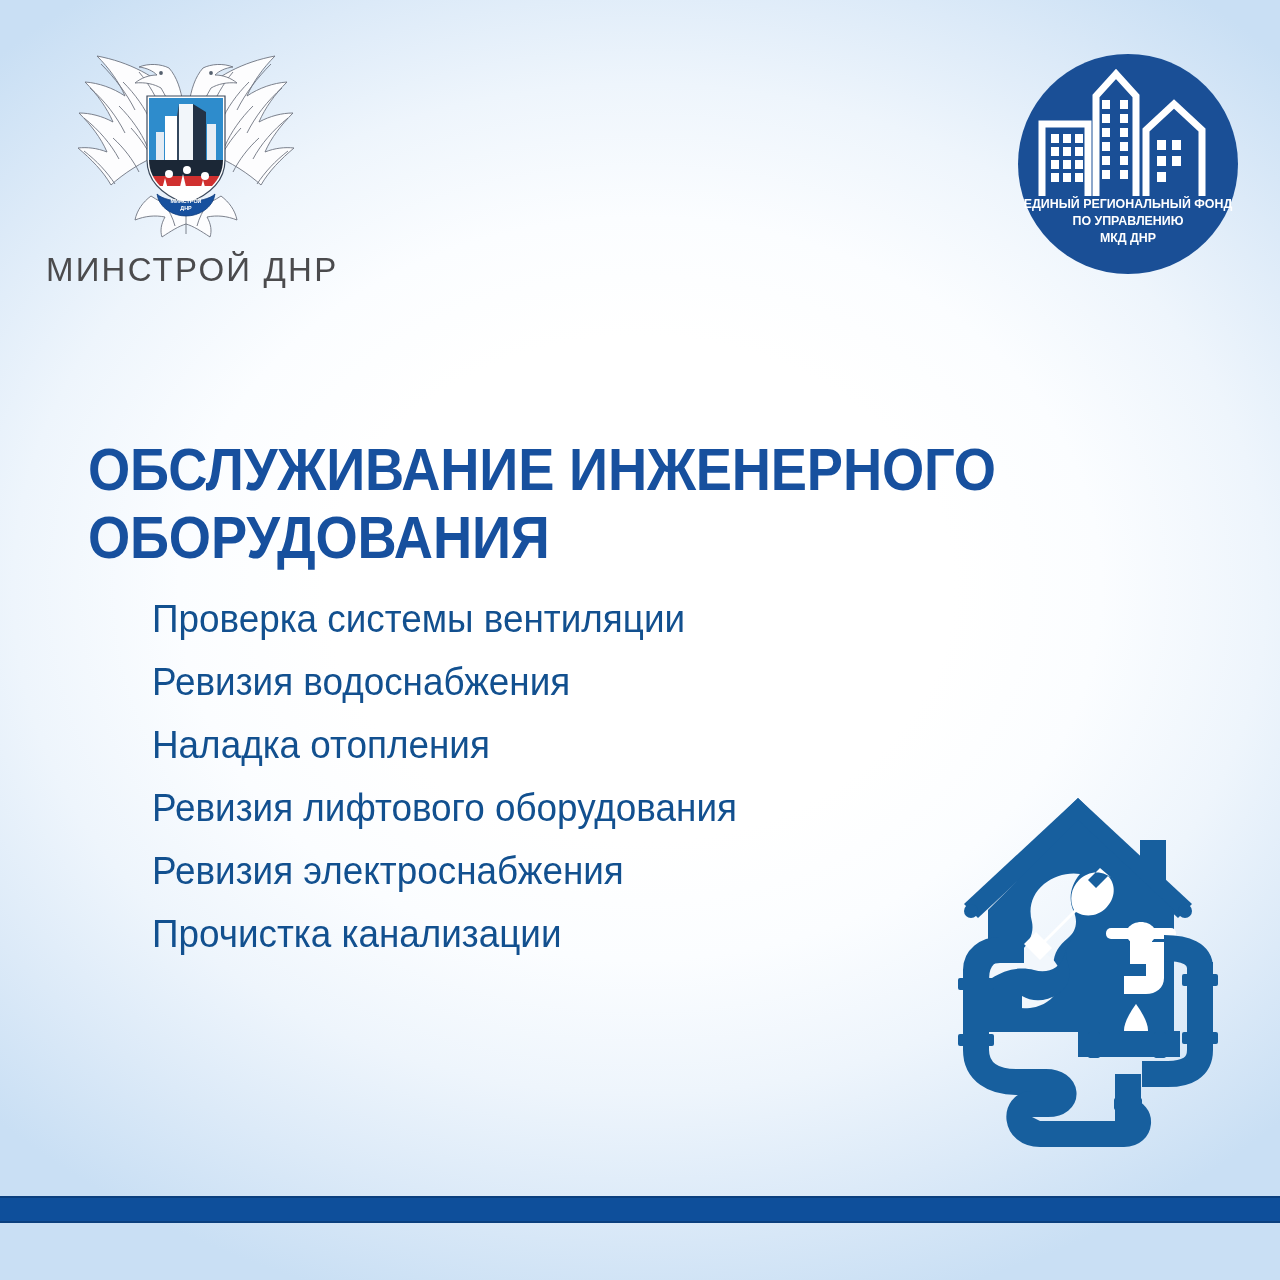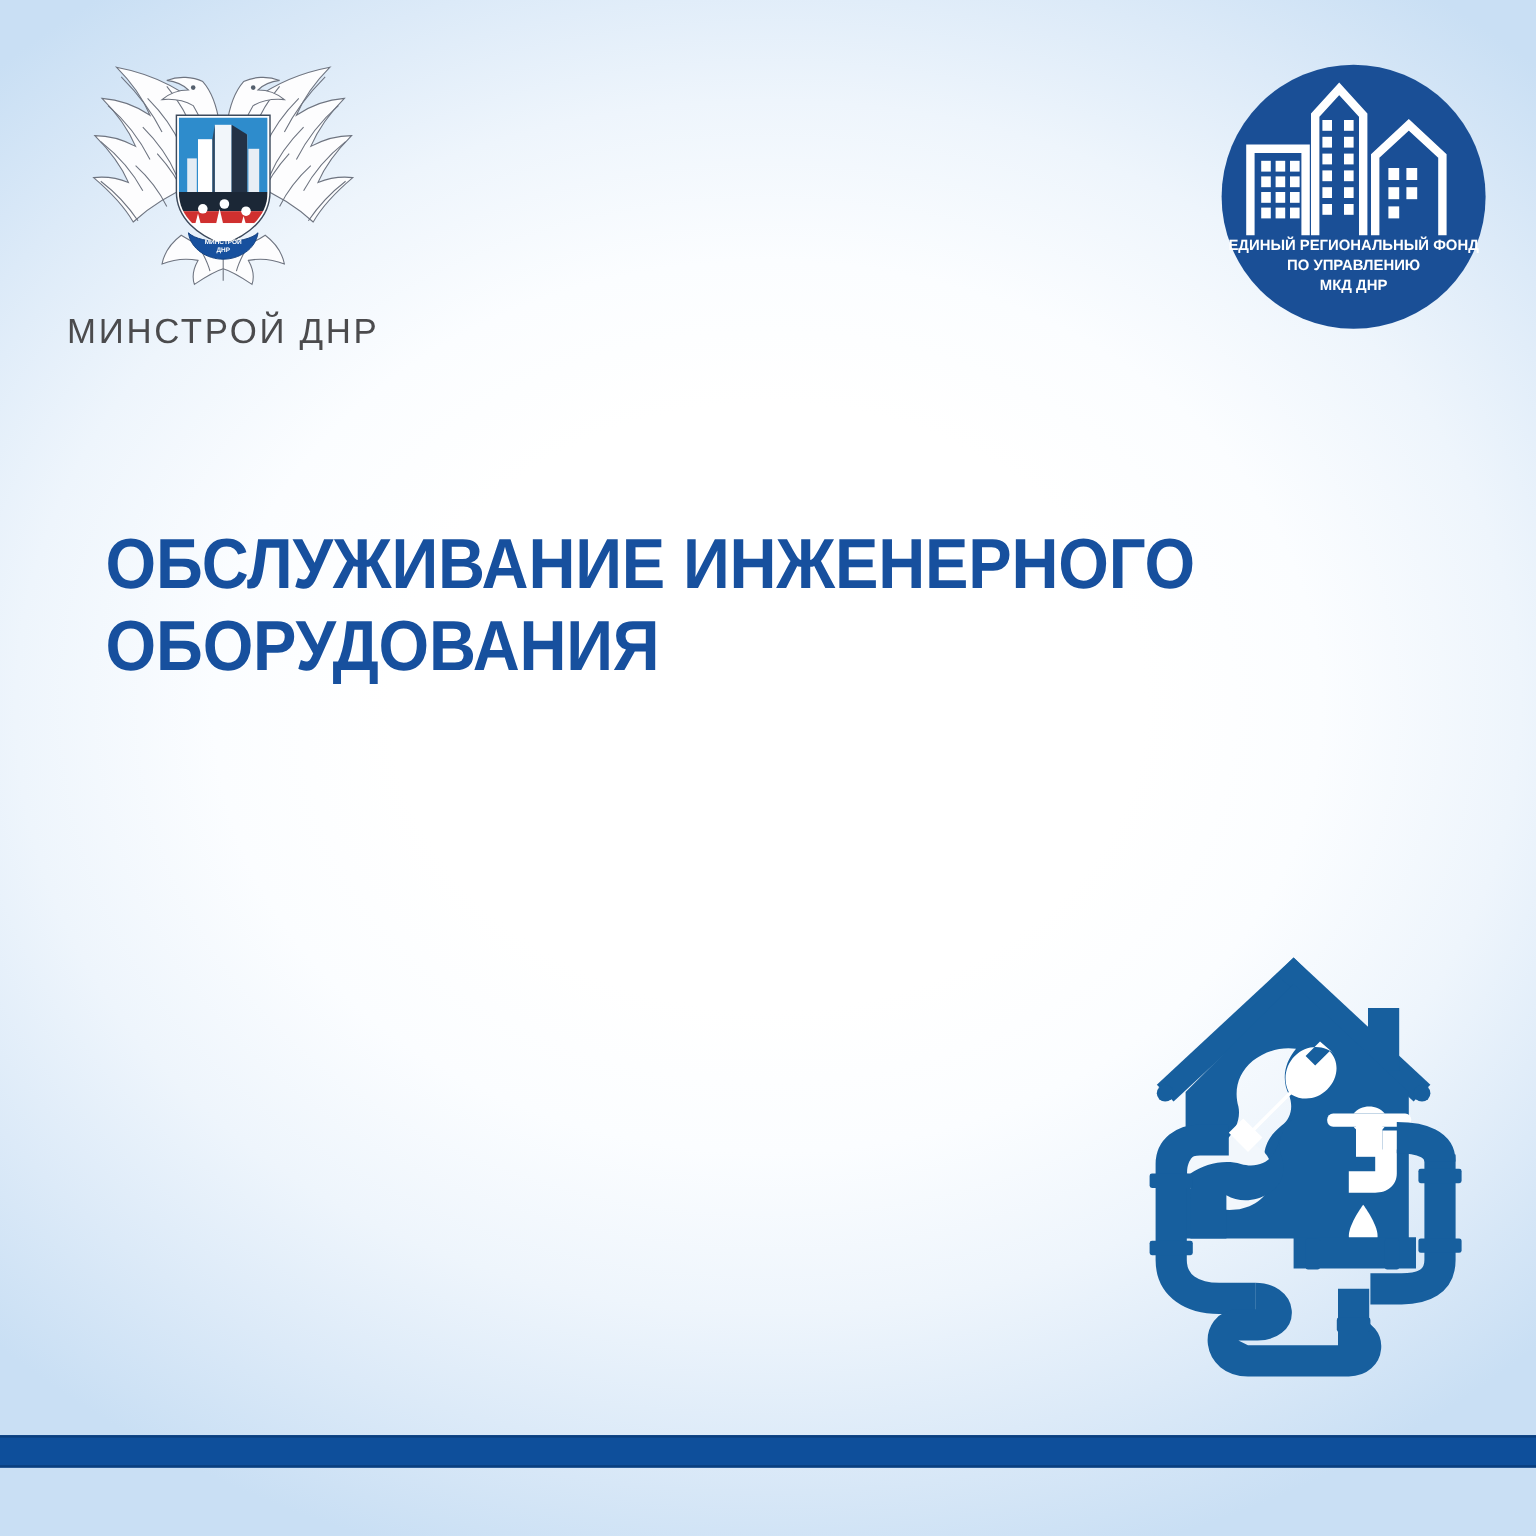--- a/index.html
+++ b/index.html
@@ -38,22 +38,22 @@
     width: 280px;
     text-align: center;
   }
   #ministry-emblem {
     width: 250px;
     height: 205px;
     margin: 0 auto;
     display: block;
   }
   #ministry-caption {
-    margin-top: 18px;
-    font-size: 29px;
+    margin-top: 8px;
+    font-size: 33px;
     letter-spacing: 2.2px;
     color: #4b4b4d;
     font-weight: 400;
     white-space: nowrap;
   }
 
   
   #fund-logo {
     position: absolute;
     right: 40px;
@@ -278,20 +278,28 @@
       <text x="112" y="173" text-anchor="middle" fill="#ffffff" font-family="Liberation Sans, sans-serif" font-size="12.4" font-weight="700">ПО УПРАВЛЕНИЮ</text>
       <text x="112" y="190" text-anchor="middle" fill="#ffffff" font-family="Liberation Sans, sans-serif" font-size="12.4" font-weight="700">МКД ДНР</text>
     </svg>
   </div>
 
   <h1 id="headline">
     <div>ОБСЛУЖИВАНИЕ ИНЖЕНЕРНОГО</div>
     <div>ОБОРУДОВАНИЯ</div>
   </h1>
 
+  <ul id="services-list">
+    <li>Проверка системы вентиляции</li>
+    <li>Ревизия водоснабжения</li>
+    <li>Наладка отопления</li>
+    <li>Ревизия лифтового оборудования</li>
+    <li>Ревизия электроснабжения</li>
+    <li>Прочистка канализации</li>
+  </ul>
 
   <div id="plumbing-illustration">
     <svg viewBox="0 0 320 390">
       <g fill="#175f9e">
 
         <path d="M36,122 L150,16 L164,30 L50,136 Z"></path>
         <path d="M264,122 L150,16 L136,30 L250,136 Z"></path>
         <circle cx="43" cy="129" r="7"></circle>
         <circle cx="257" cy="129" r="7"></circle>
 

